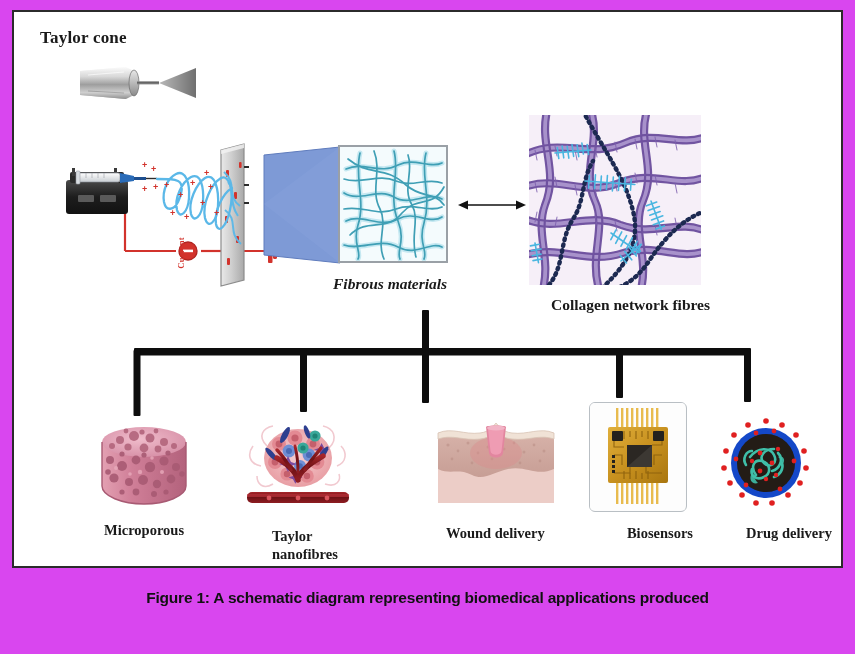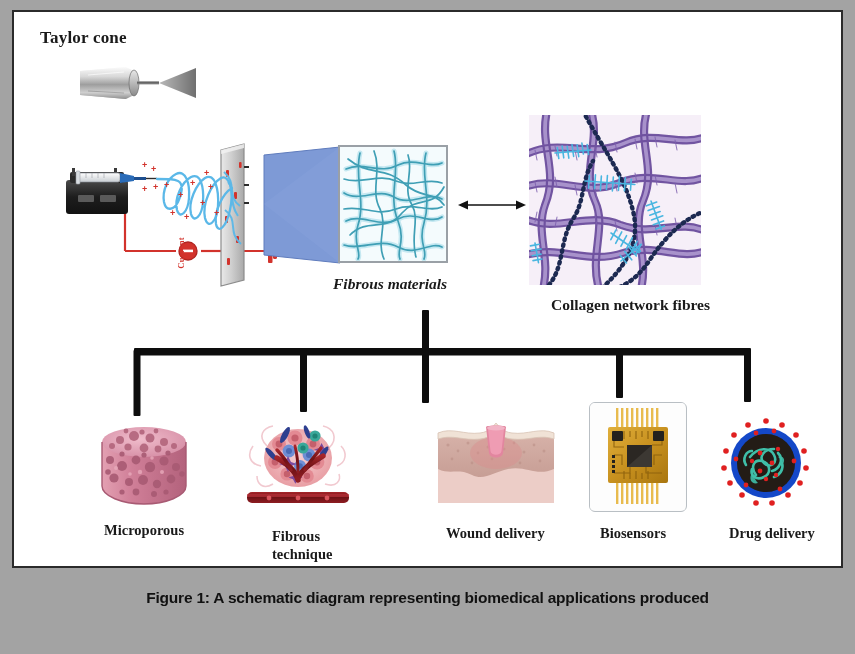--- a/index.html
+++ b/index.html
@@ -1,17 +1,17 @@
 <!DOCTYPE html>
 <html><head>
 <meta charset="utf-8">
 <style>
   html,body{margin:0;padding:0;background:#ffffff;}
   body{width:855px;height:654px;font-family:"Liberation Serif",serif;overflow:hidden;}
-  .fig-root{position:relative;width:855px;height:654px;background:#a3a3a3;}
+  .fig-root{position:relative;width:855px;height:654px;background:#d946ef;}
 
   .frame{position:absolute;left:12px;top:10px;width:831px;height:558px;
          border:2px solid #2b2b2b;box-sizing:border-box;background:#fff;}
 
   .lbl{position:absolute;color:#1a1a1a;font-family:"Liberation Serif",serif;}
   .taylor-label{left:40px;top:28px;font-size:17px;font-weight:700;letter-spacing:.2px;}
 
   .cap-wrap{position:absolute;left:0;top:585px;width:855px;text-align:center;}
   .cap-line{font-family:"Liberation Sans",sans-serif;font-weight:700;font-size:15.5px;
             color:#111;line-height:26px;letter-spacing:-0.2px;}
@@ -455,22 +455,22 @@
 
     <g>
       <rect x="4" y="74" width="102" height="11" rx="5" fill="url(#gVes)"></rect>
       <rect x="4" y="76" width="102" height="3" fill="#b8333a" opacity="0.65"></rect>
       <circle cx="26" cy="80" r="2.4" fill="#d9545c"></circle>
       <circle cx="55" cy="80" r="2.4" fill="#d9545c"></circle>
       <circle cx="84" cy="80" r="2.4" fill="#d9545c"></circle>
     </g>
   </svg>
   <div class="app-label" style="left:272px;top:527px;width:130px;text-align:left;">
-    <div>Fibrous</div>
-    <div>technique</div>
+    <div>Taylor</div>
+    <div>nanofibres</div>
   </div>
 
   <svg class="abs" style="left:436px;top:419px;" width="120" height="86" viewBox="0 0 120 86">
     <defs>
       <linearGradient id="gDerm" x1="0" y1="0" x2="0" y2="1">
         <stop offset="0" stop-color="#d9b5ac"></stop>
         <stop offset="1" stop-color="#c79e95"></stop>
       </linearGradient>
     </defs>
 
@@ -567,21 +567,21 @@
       <polygon points="62,42 62,64 37,64" fill="#3c3833"></polygon>
 
       <g fill="#23211d">
         <rect x="22" y="52" width="3" height="3"></rect>
           <rect x="22" y="57" width="3" height="3"></rect>
         <rect x="22" y="62" width="3" height="3"></rect>
           <rect x="22" y="67" width="3" height="3"></rect>
       </g>
     </svg>
   </div>
-  <div class="app-label" style="left:600px;top:524px;width:120px;text-align:left;">
+  <div class="app-label" style="left:600px;top:524px;width:120px;text-align:center;">
     <div>Biosensors</div>
   </div>
 
   <svg class="abs" style="left:716px;top:413px;" width="100" height="100" viewBox="0 0 100 100">
     <circle cx="50" cy="50" r="35" fill="#1448c8"></circle>
     <circle cx="50" cy="50" r="29" fill="#2b231d"></circle>
     <circle cx="50" cy="50" r="29" fill="#1b1510" opacity="0.5"></circle>
 
     <g fill="none" stroke="#3fbfa8" stroke-width="2.6" stroke-linecap="round">
       <path d="M34,44 C42,34 54,34 58,42 C62,50 54,56 48,50 C42,44 48,36 58,36"></path>
@@ -622,21 +622,21 @@
         <circle cx="18" cy="22" r="2.8"></circle>
       <circle cx="32" cy="12" r="2.8"></circle>
       <circle cx="58" cy="18" r="2.4"></circle>
         <circle cx="78" cy="48" r="2.4"></circle>
       <circle cx="64" cy="76" r="2.4"></circle>
         <circle cx="30" cy="72" r="2.4"></circle>
       <circle cx="20" cy="46" r="2.4"></circle>
         <circle cx="40" cy="20" r="2.4"></circle>
     </g>
   </svg>
-  <div class="app-label" style="left:729px;top:524px;width:120px;text-align:left;">
+  <div class="app-label" style="left:729px;top:524px;width:120px;text-align:center;">
     <div>Drug delivery</div>
   </div>
 
   <div class="cap-wrap">
     <div class="cap-line">Figure 1: A schematic diagram representing biomedical applications produced</div>
   </div>
 
 </div>
 
 </body></html>

